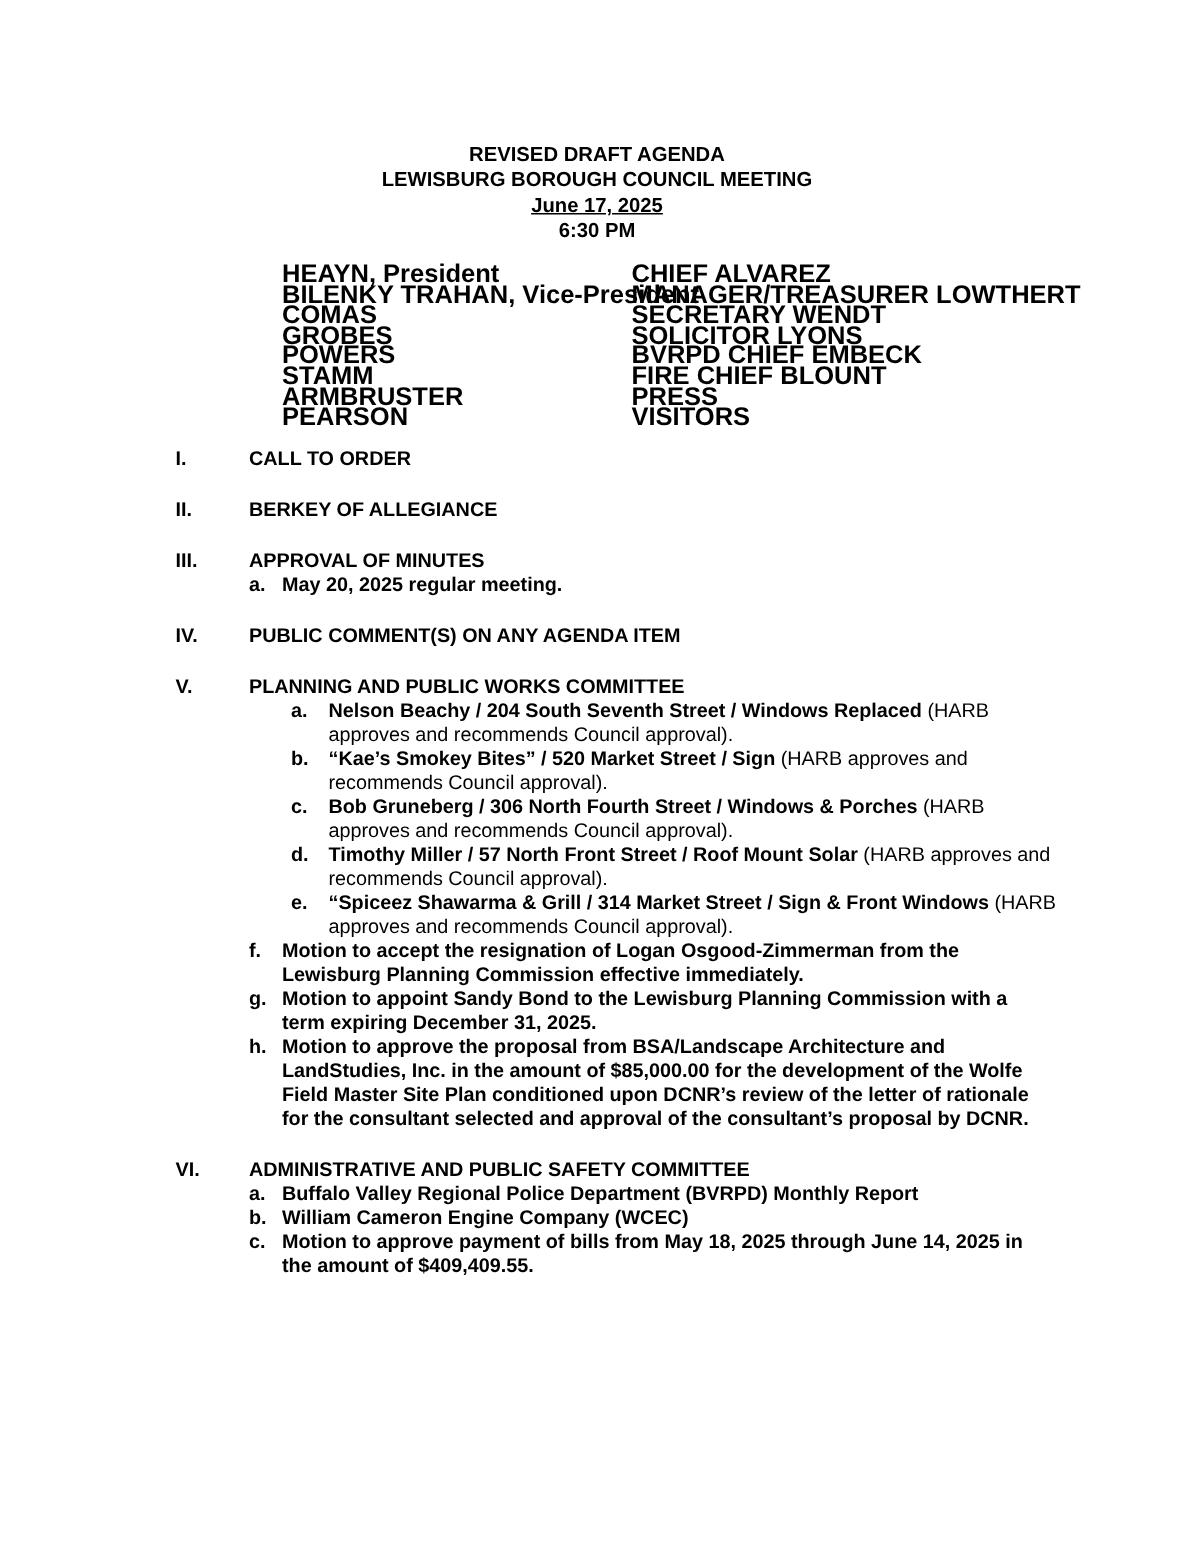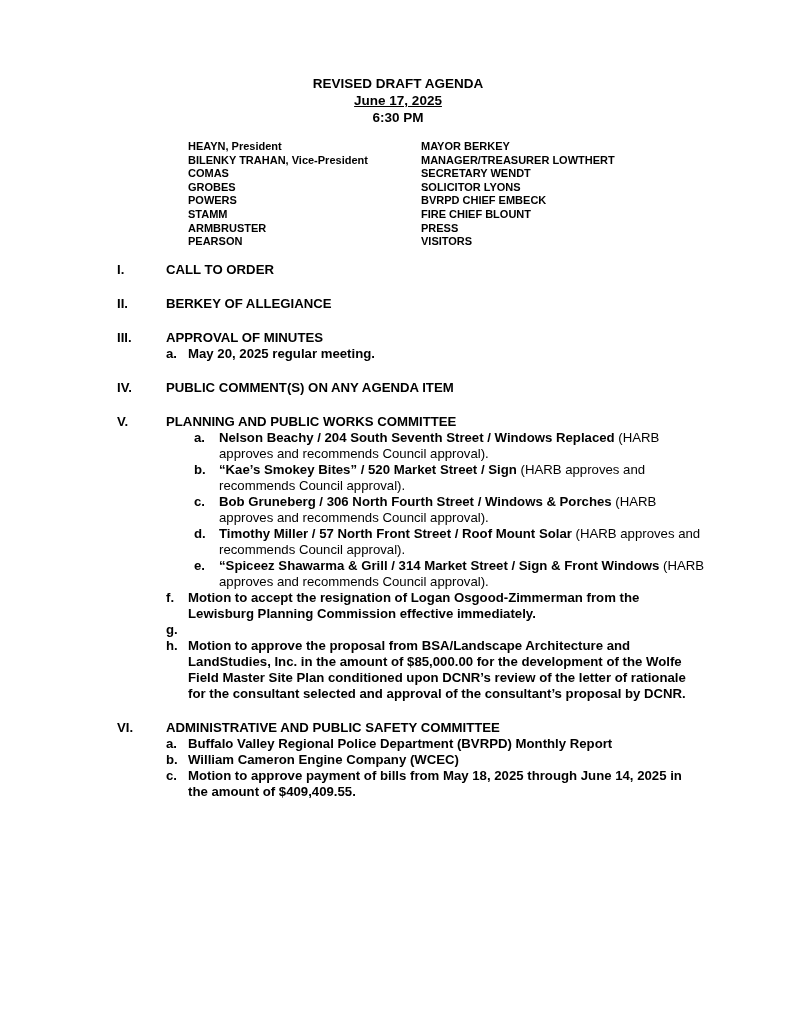--- a/index.html
+++ b/index.html
@@ -8,32 +8,32 @@
     width:796px;height:1030px;
     background:#ffffff;
     color:#000000;
     font-family:"Liberation Sans", sans-serif;
     font-weight:700;
     overflow:hidden;
     margin:0 auto;
   }
   
   .title-block{
-    padding-top:75px;
+    padding-top:94px;
     text-align:center;
     font-size:13.5px;
     line-height:17px;
   }
   .title-line{white-space:nowrap;}
   .u{text-decoration:underline;}
   
   .attendees{
     display:flex;
     margin:14px 0 0 188px;
-    font-size:11px;
+    font-size:17px;
     line-height:13.6px;
   }
   .att-col-left{width:233px;flex:none;}
   .att-col-right{flex:1;}
   .att-line{white-space:nowrap;}
   
   .sections{
     margin-top:13px;
     padding-left:117px;
     font-size:13.2px;
@@ -53,37 +53,38 @@
   .lvl2 .txt{width:492px;}
   .note{font-weight:400;}
 </style>
 </head>
 <body>
 
 <div class="page">
 
   <div class="title-block">
     <div class="title-line">REVISED DRAFT AGENDA</div>
+    <div class="title-line">LEWISBURG BOROUGH COUNCIL MEETING</div>
     <div class="title-line"><span class="u">June 17, 2025</span></div>
     <div class="title-line">6:30 PM</div>
   </div>
 
   <div class="attendees">
     <div class="att-col-left">
       <div class="att-line">HEAYN, President</div>
       <div class="att-line">BILENKY TRAHAN, Vice-President</div>
       <div class="att-line">COMAS</div>
       <div class="att-line">GROBES</div>
       <div class="att-line">POWERS</div>
       <div class="att-line">STAMM</div>
       <div class="att-line">ARMBRUSTER</div>
       <div class="att-line">PEARSON</div>
     </div>
     <div class="att-col-right">
-      <div class="att-line">MAYOR BERKEY</div>
+      <div class="att-line">CHIEF ALVAREZ</div>
       <div class="att-line">MANAGER/TREASURER LOWTHERT</div>
       <div class="att-line">SECRETARY WENDT</div>
       <div class="att-line">SOLICITOR LYONS</div>
       <div class="att-line">BVRPD CHIEF EMBECK</div>
       <div class="att-line">FIRE CHIEF BLOUNT</div>
       <div class="att-line">PRESS</div>
       <div class="att-line">VISITORS</div>
     </div>
   </div>
 
@@ -147,20 +148,21 @@
         <div class="marker">e.</div>
         <div class="txt"><span>“Spiceez Shawarma &amp; Grill / 314 Market Street / Sign &amp; Front Windows</span> <span class="note">(HARB approves and recommends Council approval).</span></div>
       </div>
 
       <div class="item lvl1">
         <div class="marker">f.</div>
         <div class="txt">Motion to accept the resignation of Logan Osgood-Zimmerman from the Lewisburg Planning Commission effective immediately.</div>
       </div>
       <div class="item lvl1">
         <div class="marker">g.</div>
+        <div class="txt">Motion to appoint Sandy Bond to the Lewisburg Planning Commission with a term expiring December 31, 2025.</div>
       </div>
       <div class="item lvl1">
         <div class="marker">h.</div>
         <div class="txt">Motion to approve the proposal from BSA/Landscape Architecture and LandStudies, Inc. in the amount of $85,000.00 for the development of the Wolfe Field Master Site Plan conditioned upon DCNR’s review of the letter of rationale for the consultant selected and approval of the consultant’s proposal by DCNR.</div>
       </div>
     </div>
 
     <div class="sec">
       <div class="sec-row">
         <div class="numeral">VI.</div>

